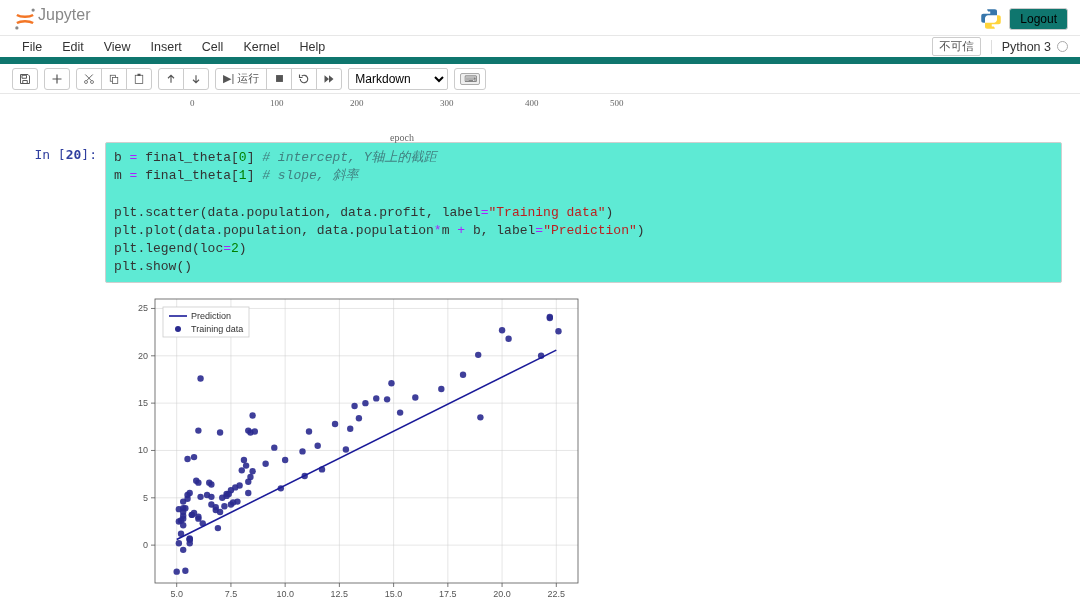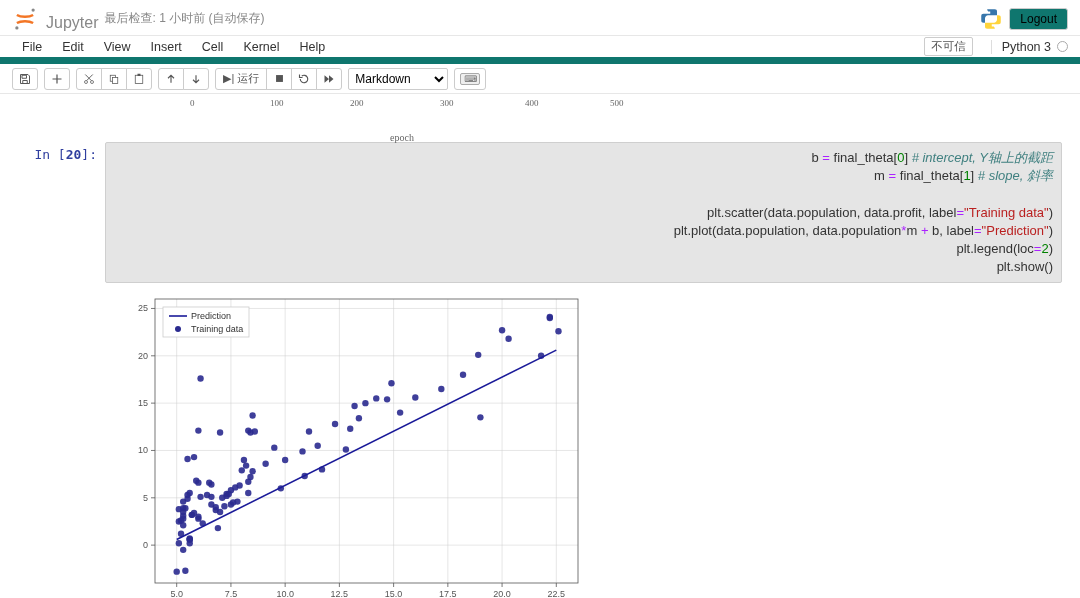--- a/index.html
+++ b/index.html
@@ -1,46 +1,46 @@
 <!DOCTYPE html>
 <html><head>
 <meta charset="utf-8">
 <style>
   * { box-sizing: border-box; }
   body { margin: 0; font-family: "Helvetica Neue", Helvetica, Arial, sans-serif; font-size: 13px; color: #333; background: #fff; width: 1080px; }
   .header { display: flex; align-items: center; padding: 6px 12px 4px 12px; border-bottom: 1px solid #e7e7e7; height: 36px; }
-  .logo { display: flex; align-items: flex-end; gap: 8px; }
+  .logo { display: flex; align-items: flex-start; gap: 0; }
   .title { font-size: 17px; color: #333; margin-left: 12px; }
   .last-checkpoint { font-size: 12px; color: #888; margin-left: 6px; }
   .spacer { flex: 1; }
   .logout-btn { border: 1px solid #ccc; background: #0f766e; padding: 3px 10px; border-radius: 3px; font-size: 12px; cursor: pointer; margin-left: 6px; }
   .python-logo { width: 24px; height: 24px; }
   .menubar { display: flex; align-items: center; padding: 0 12px; border-bottom: 7px solid #0f766e; height: 28px; font-size: 12.5px; color: #333; }
   .menubar .menu-item { padding: 4px 10px; cursor: pointer; }
-  .menubar .right { margin-left: auto; display: flex; align-items: center; gap: 18px; }
+  .menubar .right { margin-left: auto; display: flex; align-items: center; gap: 10px; }
   .badge-untrusted { border: 1px solid #ccc; padding: 1px 6px; border-radius: 2px; font-size: 11.5px; color: #555; background: #fff; }
   .menubar .kernel-name { display: flex; align-items: center; gap: 6px; border-left: 1px solid #ddd; padding-left: 10px; }
   .kernel-circle { width: 11px; height: 11px; border: 1px solid #aaa; border-radius: 50%; display: inline-block; }
   .toolbar { display: flex; align-items: center; padding: 3px 12px; border-bottom: 1px solid #e7e7e7; height: 30px; gap: 0; }
   .btn, .btn-group .b { border: 1px solid #ccc; background: #fff; height: 22px; min-width: 26px; display: inline-flex; align-items: center; justify-content: center; padding: 0 5px; font-size: 11px; cursor: pointer; color: #555; }
   .btn-single { border-radius: 3px; margin-right: 6px; }
   .btn-group { display: inline-flex; margin-right: 6px; }
   .btn-group .b { border-radius: 0; margin-left: -1px; }
   .btn-group .b:first-child { border-top-left-radius: 3px; border-bottom-left-radius: 3px; margin-left: 0; }
   .btn-group .b:last-child { border-top-right-radius: 3px; border-bottom-right-radius: 3px; }
   .toolbar select { height: 22px; font-size: 12px; border: 1px solid #ccc; border-radius: 2px; padding: 0 2px; width: 100px; background: #fff; }
   .kbd-icon { border: 1px solid #aaa; background: #eee; padding: 0 3px; border-radius: 2px; font-size: 9px; letter-spacing: -1px; color: #666; }
   .notebook-area { padding: 0 10px 30px 10px; position: relative; }
   .prev-output { margin-left: 100px; position: relative; height: 20px; font-size: 9px; color: #666; font-family: serif; }
   .prev-output .tick-label { position: absolute; bottom: 6px; }
   .prev-output .axis-label { position: absolute; top: 10px; font-size: 10px; margin-top: 28px; }
   .cell { display: flex; margin-top: 28px; }
   .prompt { width: 95px; text-align: right; padding: 5px 8px 0 0; font-family: monospace; font-size: 13px; color: #303F9F; flex-shrink: 0; }
   .prompt .num { font-weight: bold; }
-  .input-area { flex: 1; border: 1px solid #cfcfcf; background: #e5e5e5; border-radius: 2px; padding: 6px 8px; font-family: Liberation Sans, sans-serif; font-size: 13px; line-height: 1.4; white-space: pre; margin-right: 8px; text-align: right; }
+  .input-area { flex: 1; border: 1px solid #cfcfcf; background: #5eead4; border-radius: 2px; padding: 6px 8px; font-family: Liberation Mono, monospace; font-size: 13px; line-height: 1.4; white-space: pre; margin-right: 8px; }
   .c-green { color: #008000; }
   .c-teal-italic { color: #408080; font-style: italic; }
   .c-red { color: #ba2121; }
   .c-purple { color: #aa22ff; }
   svg.plot { display: block; margin-left: 100px; margin-top: 6px; font-family: sans-serif; }
   svg.plot .axis { stroke: #555; stroke-width: 0.8; }
   svg.plot .grid { stroke: #cccccc; stroke-width: 0.5; }
   svg.plot .tick-txt { font-size: 9px; fill: #555; }
   svg.plot .legend-txt { font-size: 9px; fill: #333; }
 </style>
@@ -50,21 +50,20 @@
 <div class="header">
   <div class="logo">
     <svg width="26" height="26" viewBox="0 0 32 32">
       <path d="M6 11 a12 5 0 0 0 20 0" fill="none" stroke="#f37626" stroke-width="3"></path>
       <path d="M6 21 a12 5 0 0 1 20 0" fill="none" stroke="#f37626" stroke-width="3"></path>
       <circle cx="26" cy="5" r="2" fill="#888"></circle>
       <circle cx="6" cy="27" r="2" fill="#888"></circle>
     </svg>
     <span style="color:#888;font-size:16px;">Jupyter</span>
   </div>
-  <span class="last-checkpoint">最后检查: 1 小时前  (自动保存)</span>
   <div class="spacer"></div>
   <svg class="python-logo" viewBox="0 0 32 32">
     <path d="M15 3h6c2 0 3 1 3 3v5H12c-2 0-4 2-4 4v6H6c-2 0-3-1-3-3v-6c0-2 1-3 3-3h9V6h-4V3z" fill="#3776ab"></path>
     <path d="M17 29h-6c-2 0-3-1-3-3v-5h12c2 0 4-2 4-4v-6h2c2 0 3 1 3 3v6c0 2-1 3-3 3h-9v3h4v3z" fill="#ffd43b"></path>
     <circle cx="11" cy="6" r="1.2" fill="#fff"></circle>
     <circle cx="21" cy="26" r="1.2" fill="#fff"></circle>
   </svg>
   <button class="logout-btn">Logout</button>
 </div>
 

